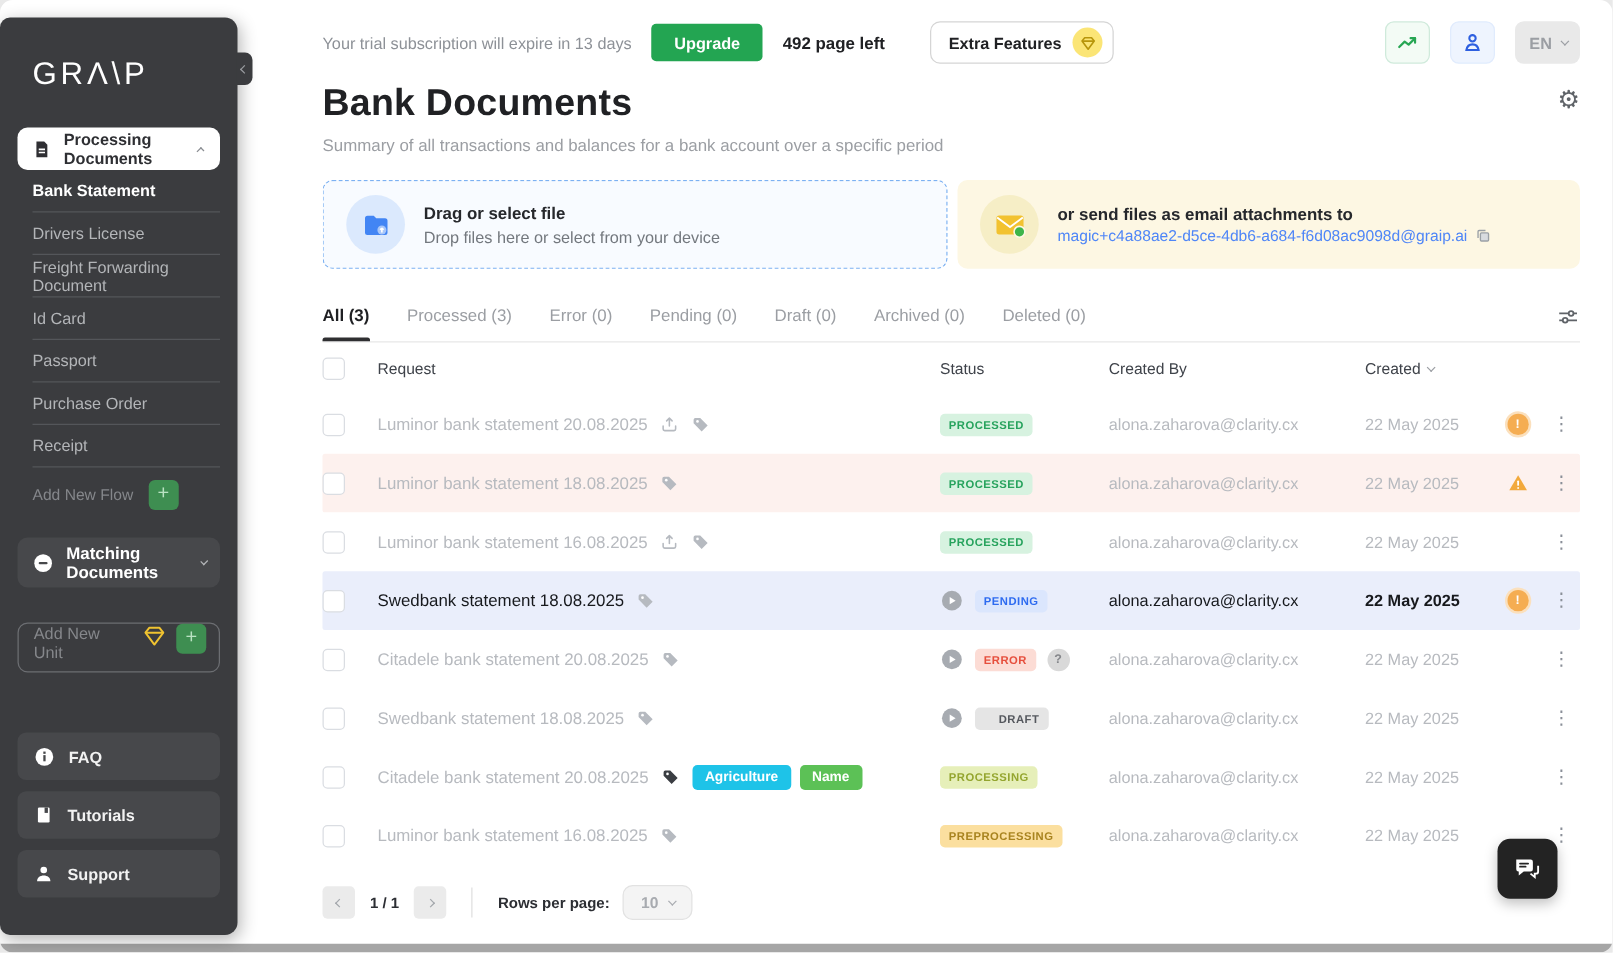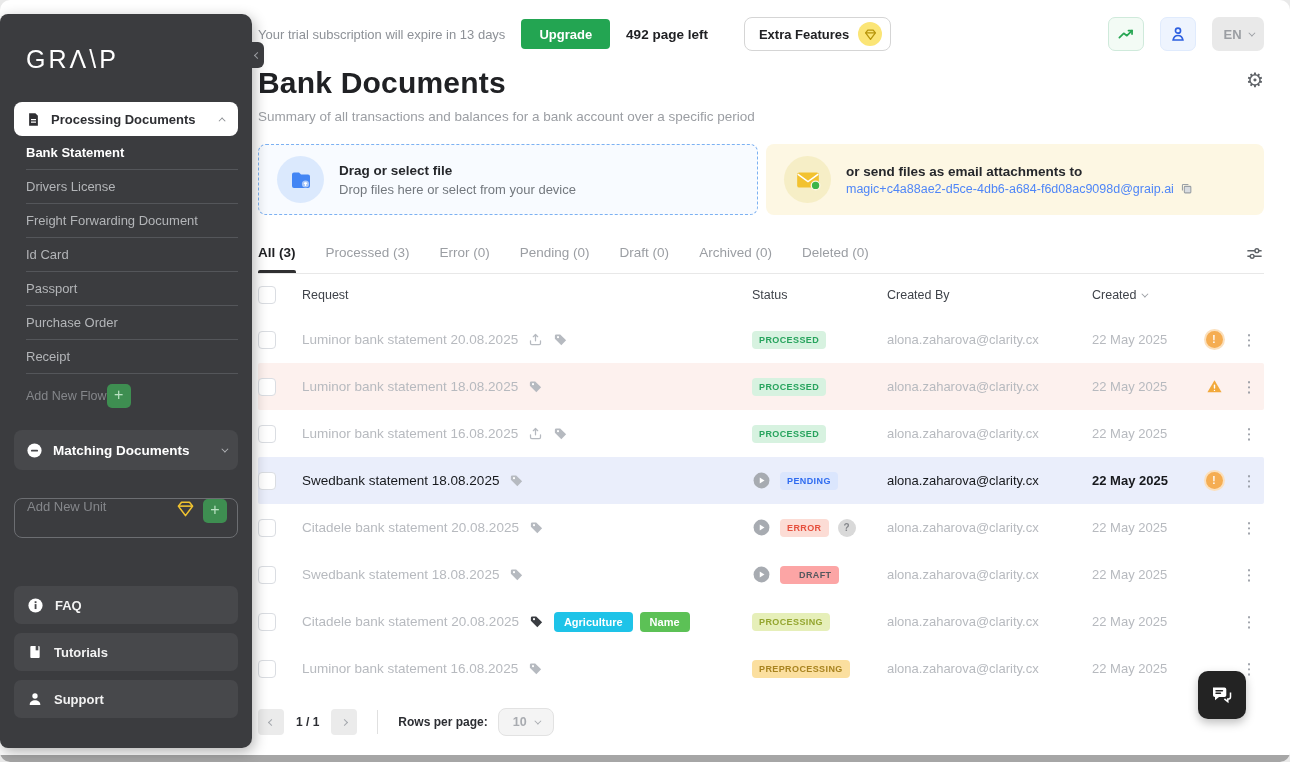--- a/index.html
+++ b/index.html
@@ -8,34 +8,34 @@
 
   
   .chev { display:inline-block; width:7px; height:7px; border-right:1.7px solid currentColor; border-bottom:1.7px solid currentColor; }
   .chev.down  { transform:rotate(45deg) translateY(-2px); }
   .chev.up    { transform:rotate(-135deg) translateY(-2px); }
   .chev.left  { transform:rotate(135deg); }
   .chev.right { transform:rotate(-45deg); }
   .chev.sm { width:5px; height:5px; }
 
   
-  .sidebar { position:absolute; left:0; top:14px; width:252px; height:734px; background:#3b3c3f;
+  .sidebar { position:absolute; left:0; top:14px; width:190px; height:734px; background:#3b3c3f;
              border-radius:8px 10px 10px 8px; box-shadow:2px 4px 14px rgba(0,0,0,.30); z-index:5;
              padding:0 14px; color:#fff; }
   .collapse-tab { position:absolute; right:-12px; top:28px; width:13px; height:26px; background:#3b3c3f;
                   border-radius:0 6px 6px 0; display:flex; align-items:center; justify-content:center; color:#9b9da1; cursor:pointer; }
   .logo { margin:31px 0 0 12px; font-size:25px; letter-spacing:3px; font-weight:500; color:#fff; }
   .side-btn-white { margin-top:28px; height:34px; background:#fff; border-radius:8px; display:flex; align-items:center;
                     gap:10px; padding:0 12px; color:#2e2f33; font-size:13px; font-weight:600; cursor:pointer; }
   .side-btn-white .chev { color:#8a8d92; margin-left:auto; }
   .side-items { }
   .side-item { height:34px; display:flex; align-items:center; margin-left:12px; border-bottom:1px solid #54565a;
                font-size:13px; color:#b3b5b8; cursor:pointer; }
   .side-item.active { color:#fff; font-weight:700; }
-  .add-flow { display:flex; align-items:center; margin:10px 0 0 12px; }
+  .add-flow { display:flex; align-items:center; gap:12px; margin:10px 0 0 12px; }
   .add-flow-label { font-size:12.5px; color:#85878b; }
   .plus-btn { width:24px; height:24px; border-radius:5px; background:#3e8e51; color:#b9e2c2; font-size:16px; line-height:22px;
               text-align:center; cursor:pointer; }
   .side-btn-grey { margin-top:22px; height:40px; background:#47484b; border-radius:8px; display:flex; align-items:center;
                    gap:10px; padding:0 12px; font-size:13.5px; font-weight:600; color:#fff; cursor:pointer; }
   .side-btn-grey .chev { color:#b3b5b8; margin-left:auto; }
   .add-unit { margin-top:28px; height:40px; border:1px solid #6c6e72; border-radius:8px; display:flex; align-items:flex-start;
               padding:0 10px 0 12px; gap:8px; cursor:text; }
   .add-unit-label { font-size:13px; color:#85878b; flex:1; }
   .gem-icon { color:#f0c330; display:flex; }
@@ -543,21 +543,21 @@
       </span>
       <span class="r-chips" style="display:flex;gap:7px"></span>
     </div>
     <div class="cell-status">
       <span class="row-icon r-play">
         <svg width="19" height="19" viewBox="0 0 24 24">
                 <circle cx="12" cy="12" r="10" fill="#a7abb1"></circle>
                 <path d="M9.8 8.3v7.4l6-3.7z" fill="#fff"></path>
               </svg>
       </span>
-      <span class="badge r-badge" style="background: #fca5a5; color: rgb(85, 88, 94); padding-left: 19px;">DRAFT</span>
+      <span class="badge r-badge" style="background: #e5e5e5; color: rgb(85, 88, 94); padding-left: 19px;">DRAFT</span>
 
     </div>
     <div class="cell-creator r-creator">alona.zaharova@clarity.cx</div>
     <div class="cell-created r-created">22 May 2025</div>
     <div class="cell-warn">
       
       
     </div>
     <div class="cell-kebab"><span class="kebab">⋮</span></div>
   </div>

